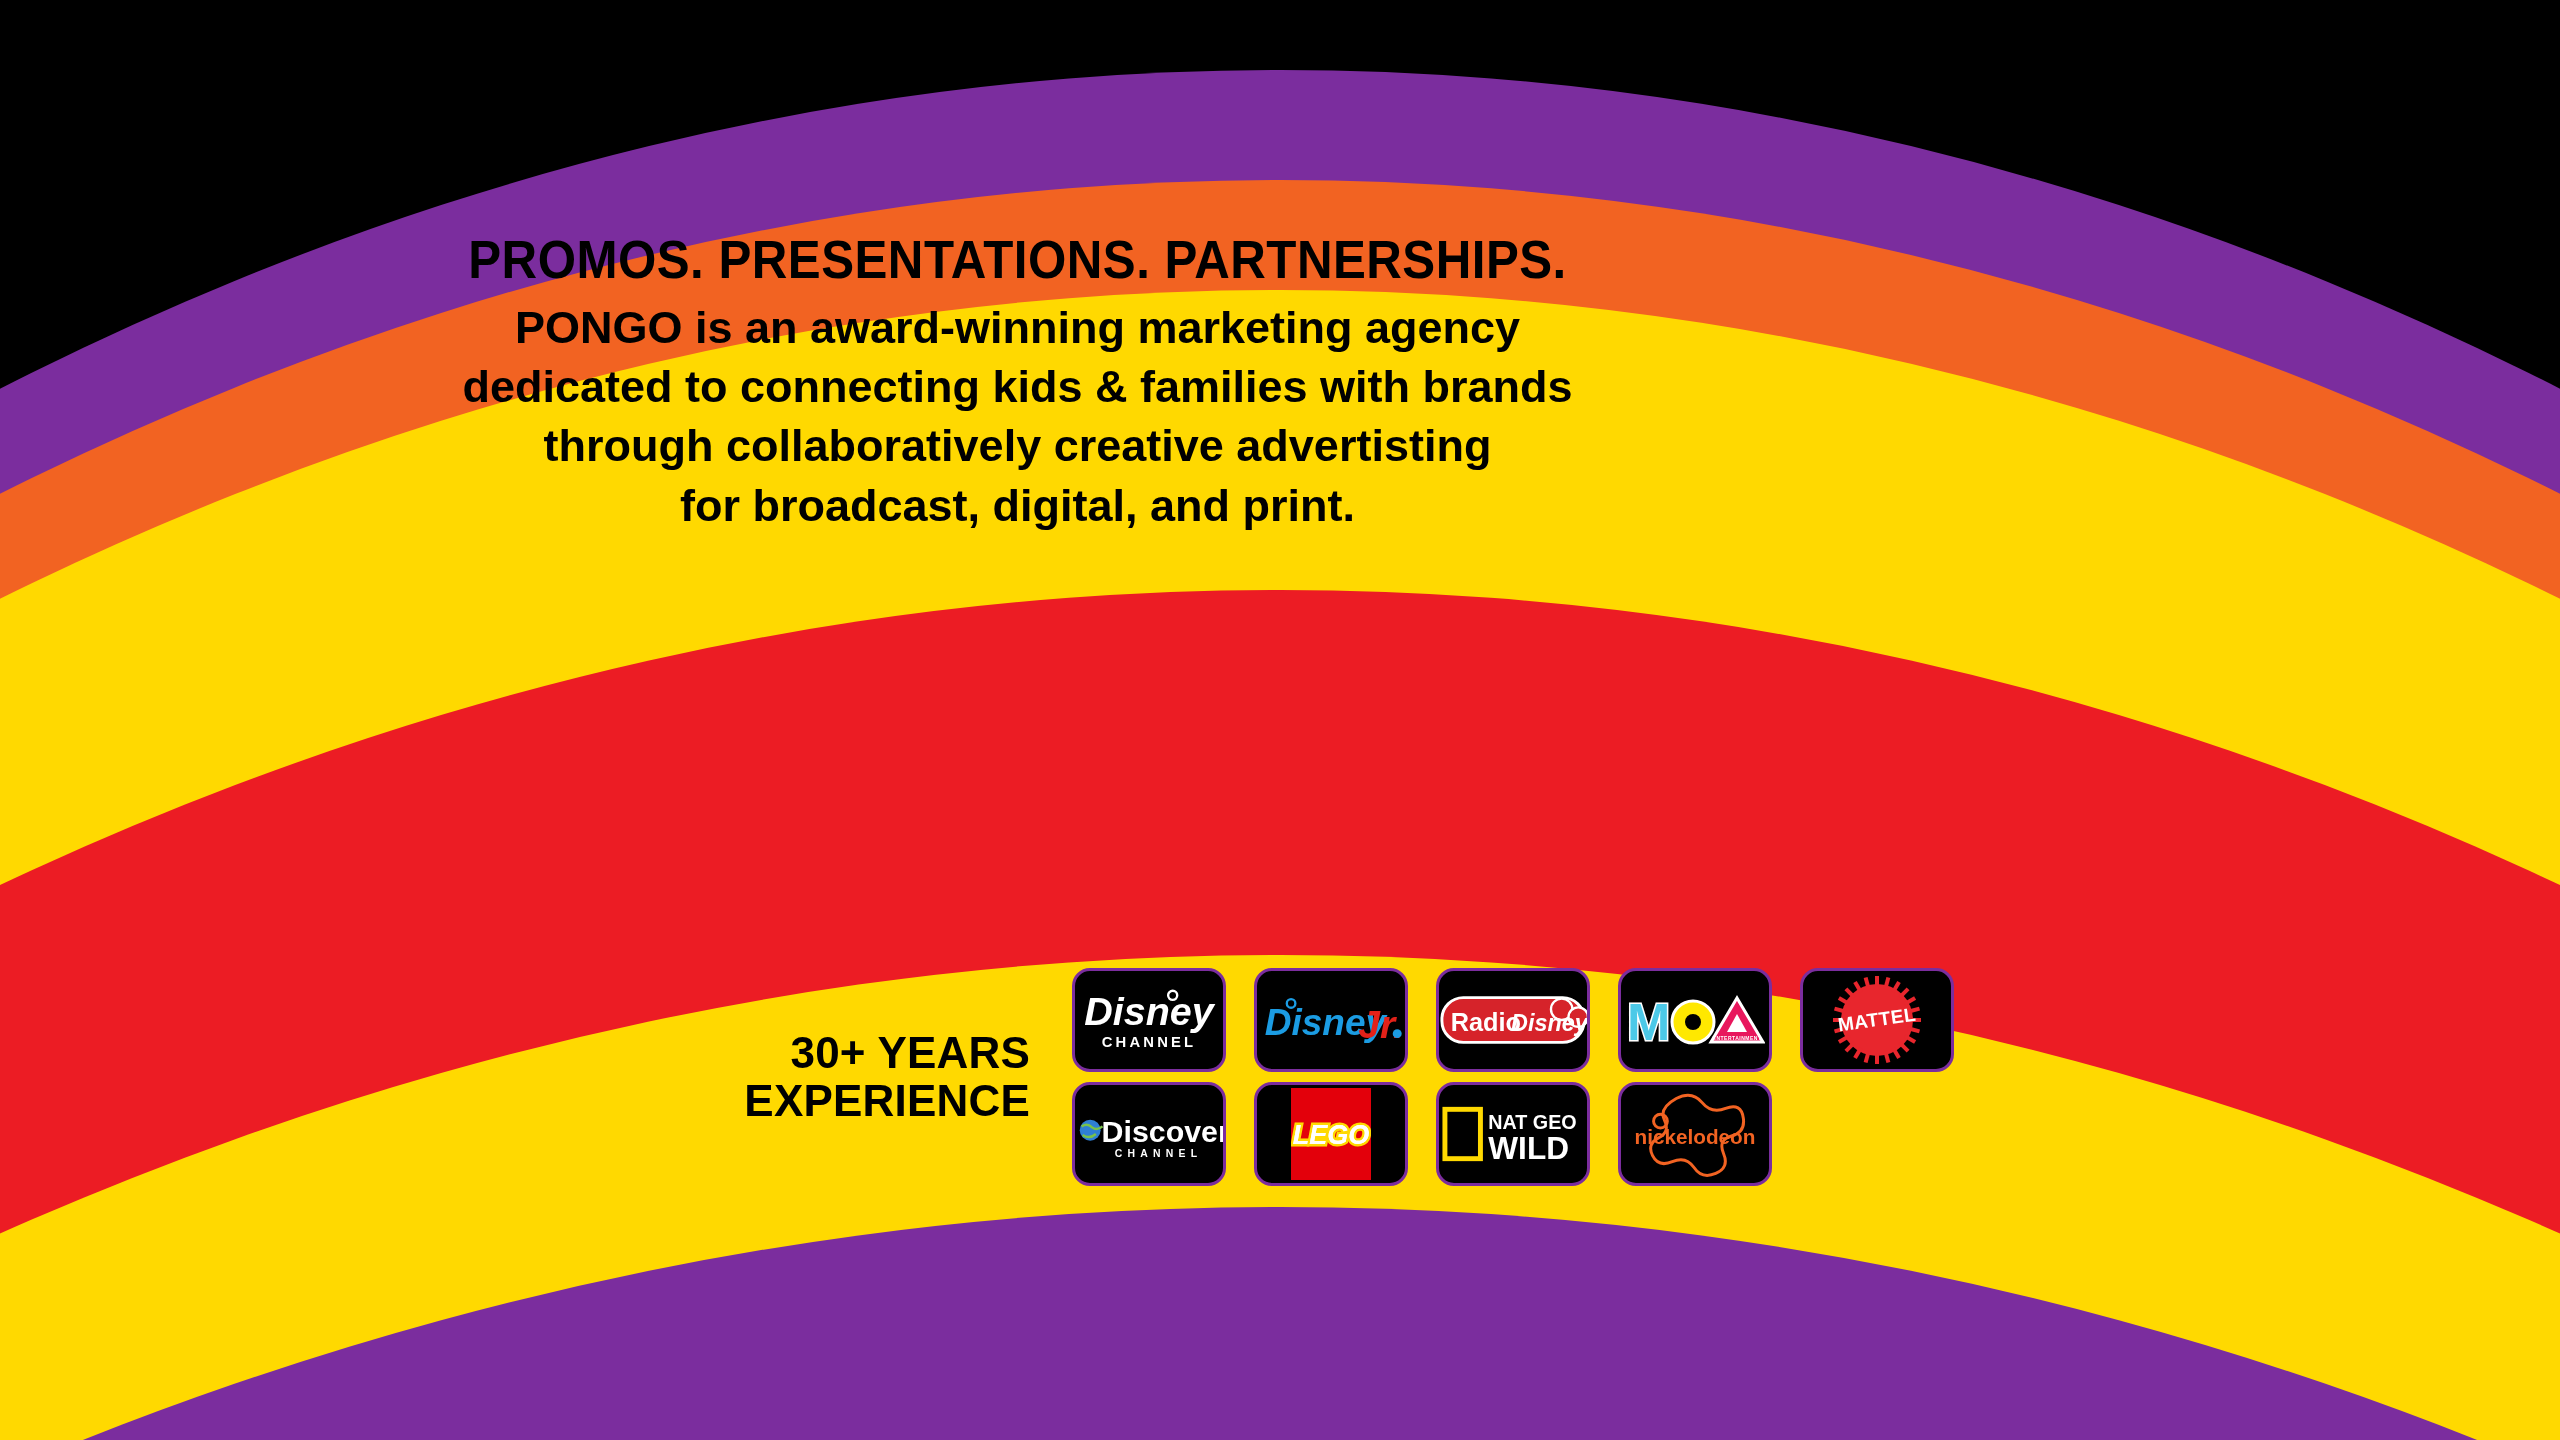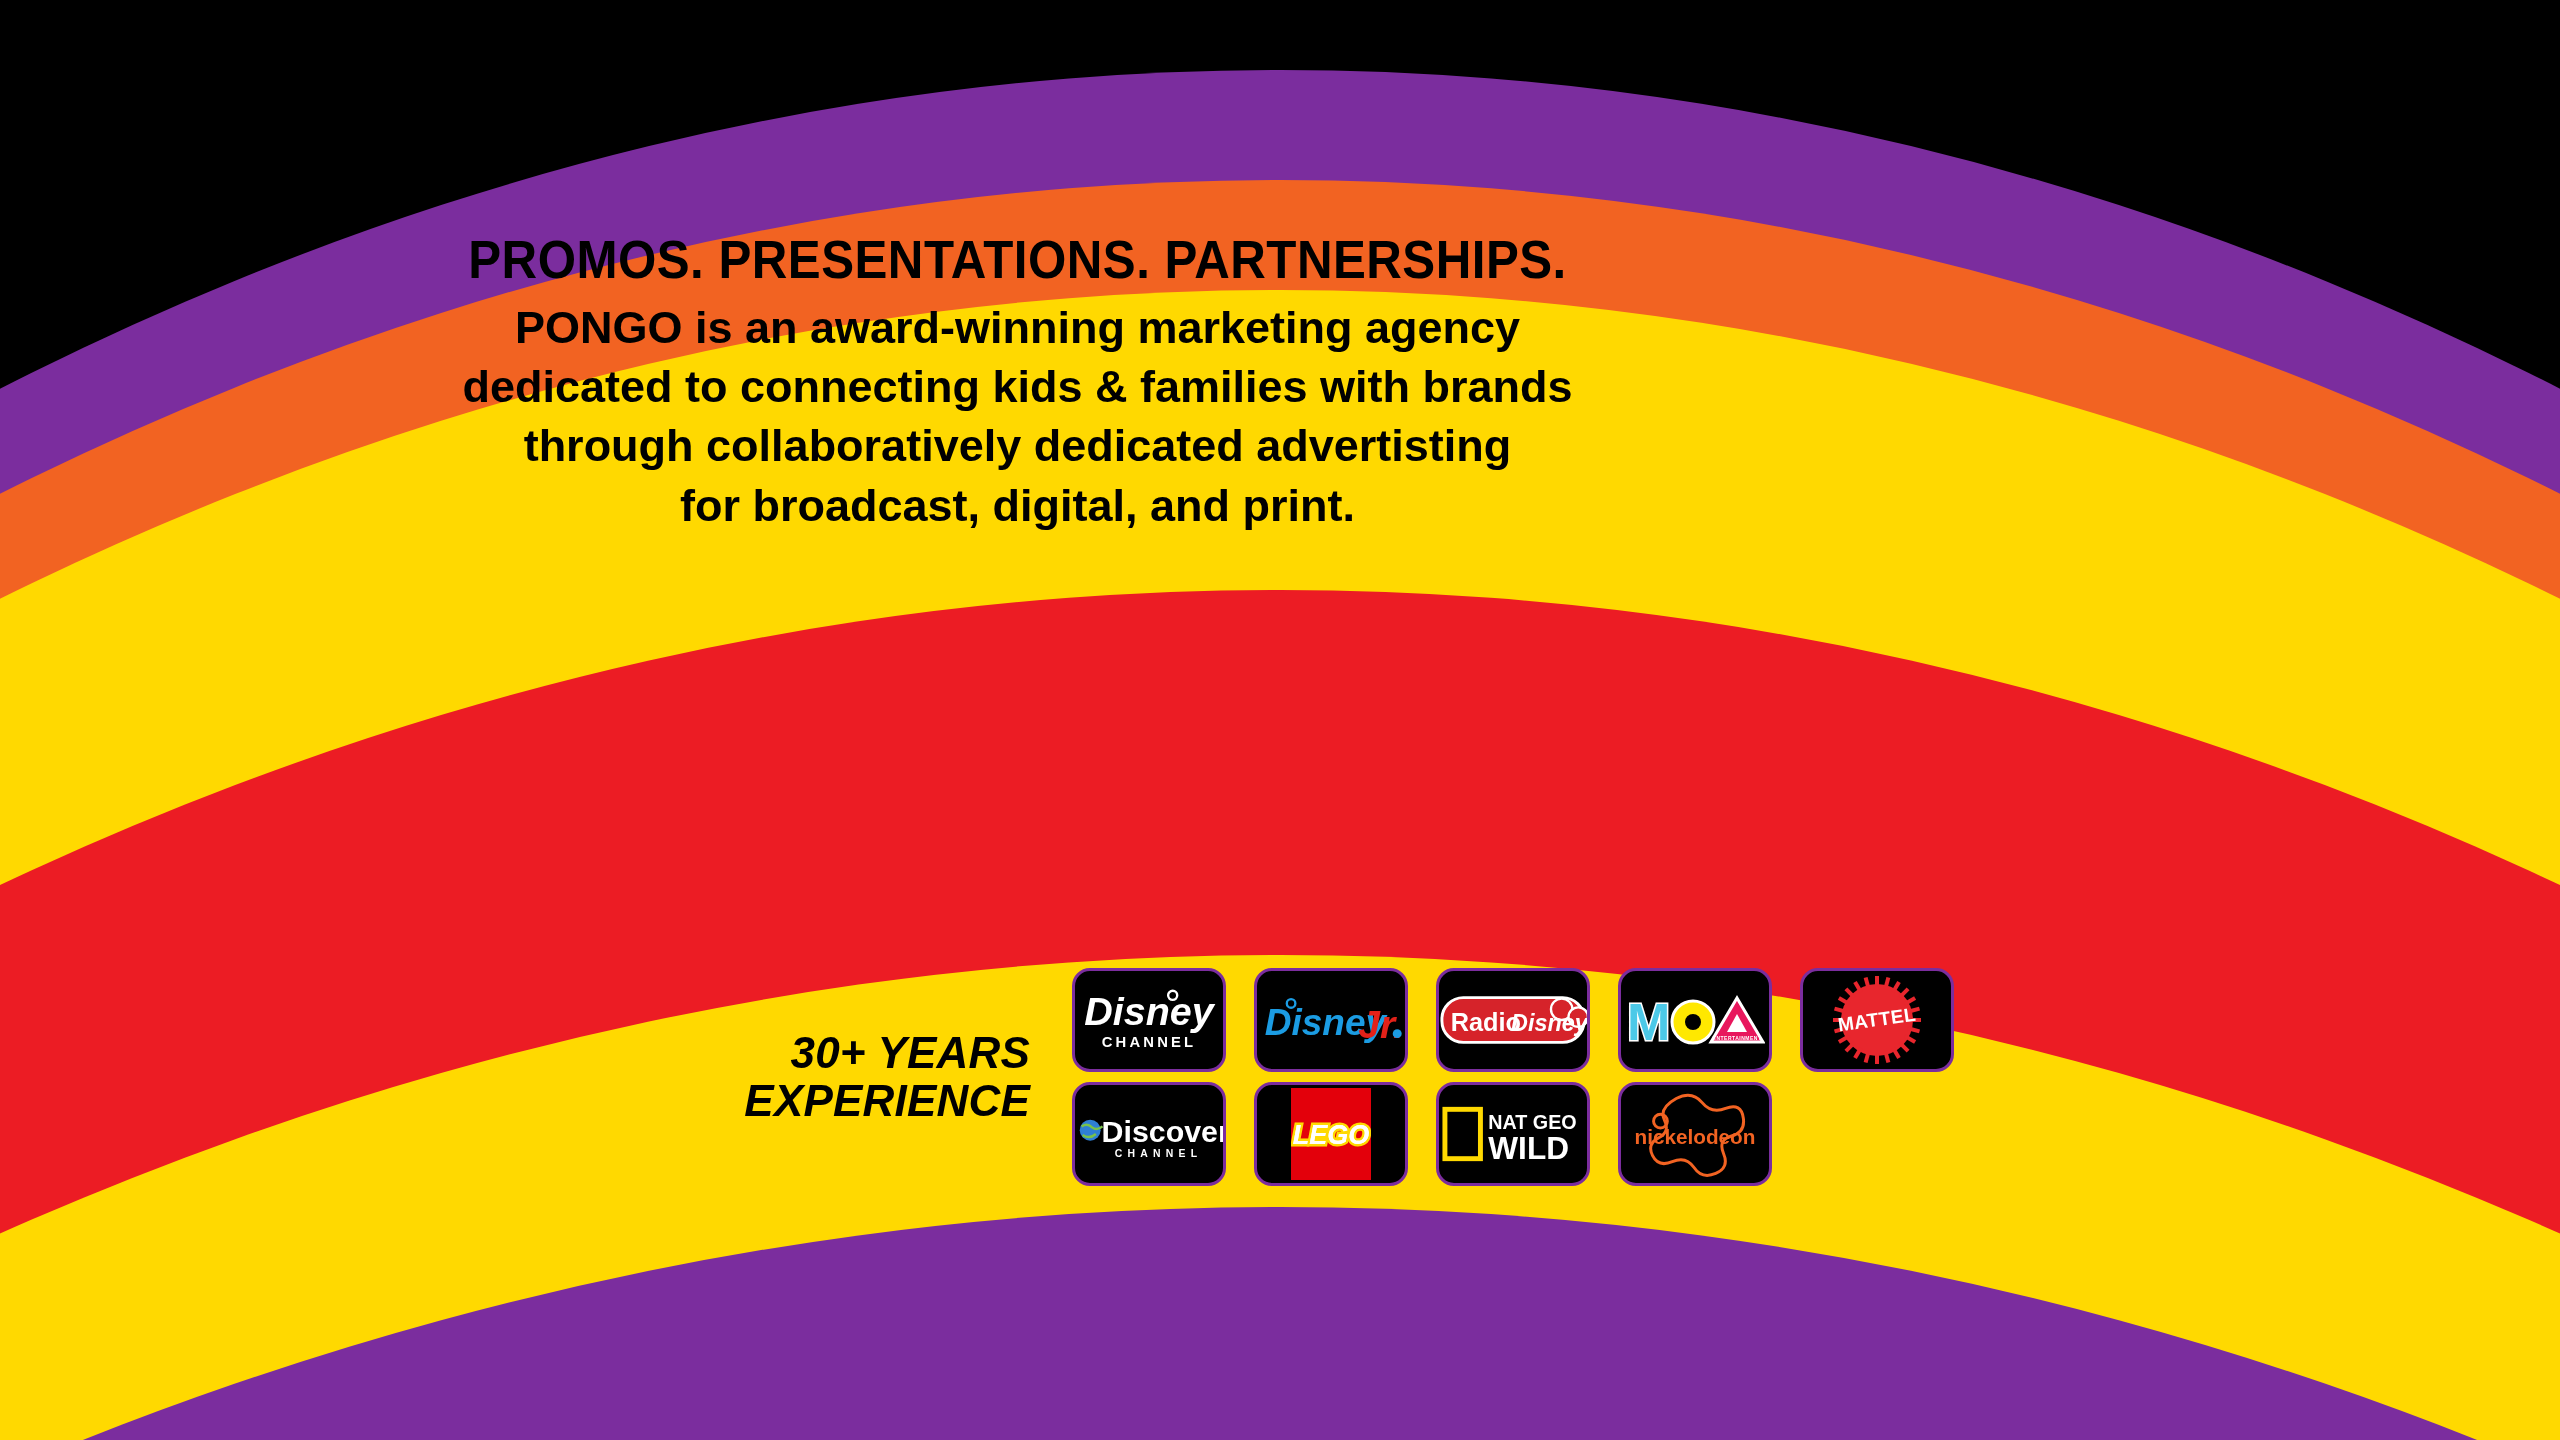--- a/index.html
+++ b/index.html
@@ -74,21 +74,21 @@
   #experience-label {
     flex: 0 0 auto;
     width: 330px;
     text-align: right;
     color: #000000;
     font-weight: bold;
     font-size: 44px;
     line-height: 1.08;
     letter-spacing: 0.2px;
   }
-  #experience-label .line { display: block; white-space: nowrap; font-style: italic; }
+  #experience-label .line { display: block; white-space: nowrap; }
 
   #logo-grid {
     flex: 0 0 auto;
     display: grid;
     grid-template-columns: repeat(5, 172px);
     grid-auto-rows: 104px;
     gap: 10px 10px;
   }
 
   .logo-tile {
@@ -130,21 +130,21 @@
 
       <ellipse cx="1280" cy="7100" rx="4300" ry="5893" fill="#7B2D9E"></ellipse>
     </g>
   </svg>
 
   <div id="copy-block">
     <div id="headline">PROMOS. PRESENTATIONS. PARTNERSHIPS.</div>
     <div id="body-copy">
       <span class="line">PONGO is an award-winning marketing agency</span>
       <span class="line">dedicated to connecting kids &amp; families with brands</span>
-      <span class="line">through collaboratively dedicated advertisting</span>
+      <span class="line">through collaboratively creative advertisting</span>
       <span class="line">for broadcast, digital, and print.</span>
     </div>
   </div>
 
   <div id="credentials">
 
     <div id="experience-label">
       <span class="line">30+ YEARS</span>
       <span class="line">EXPERIENCE</span>
     </div>

